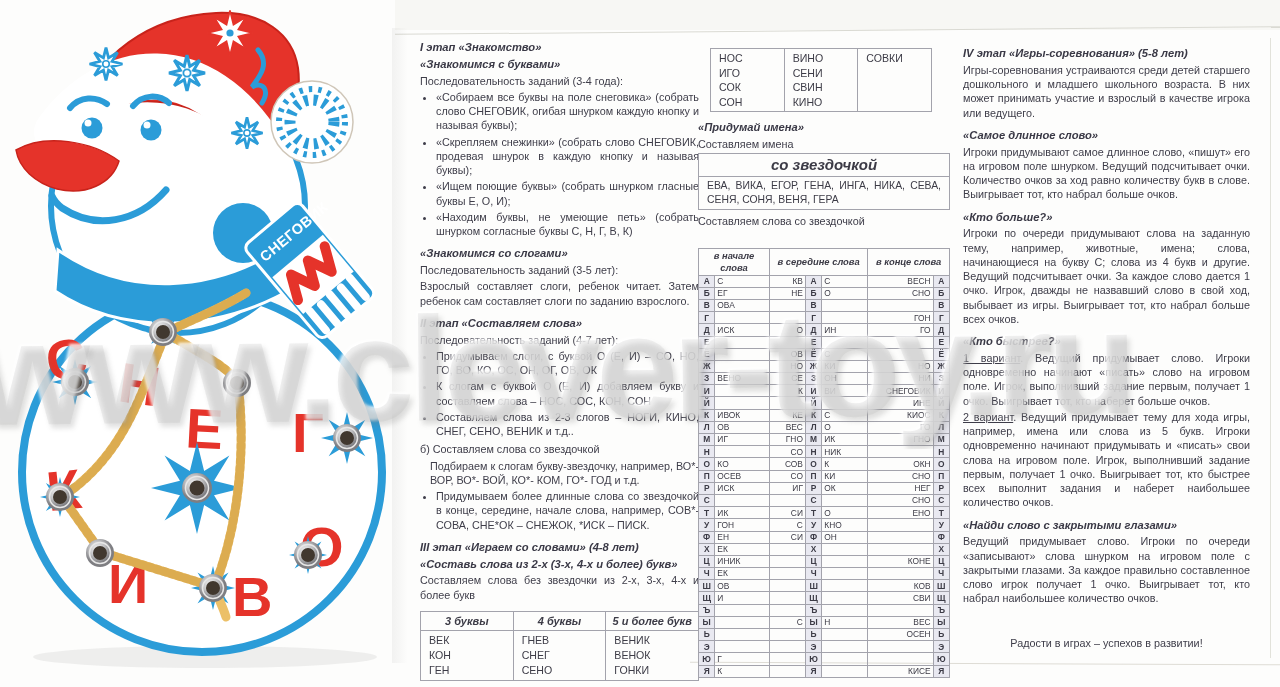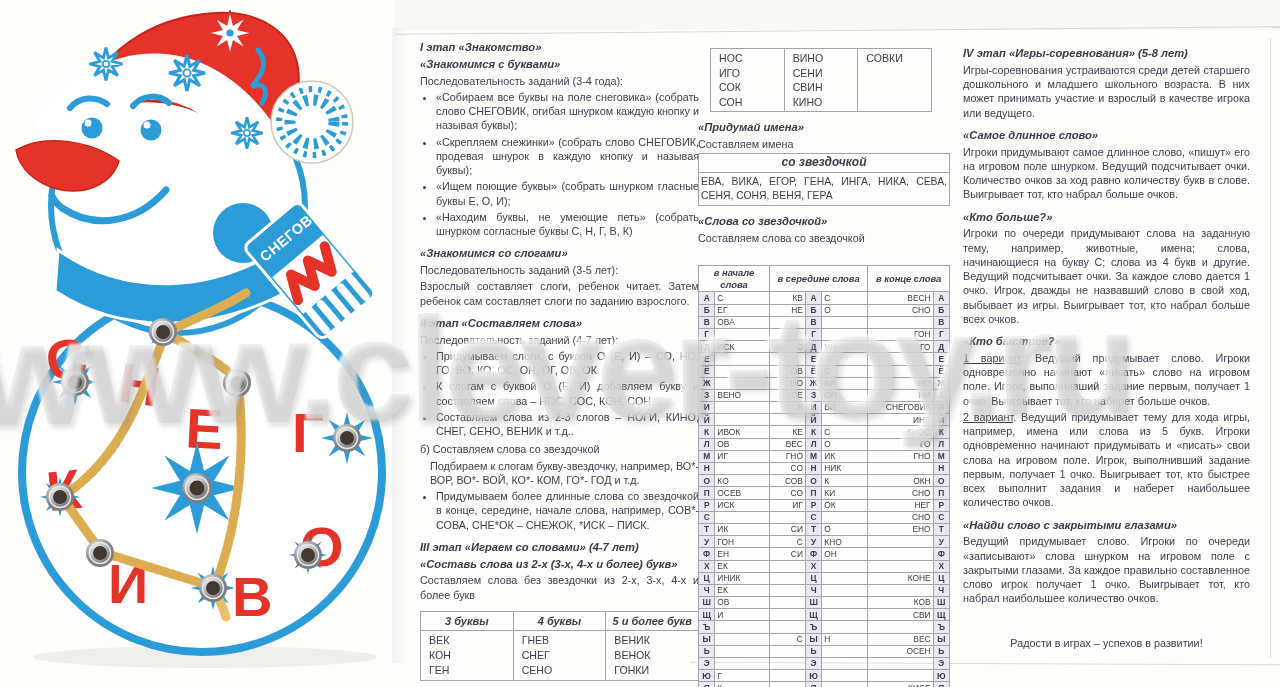--- a/index.html
+++ b/index.html
@@ -40,22 +40,22 @@
   .wordstbl{width:100%;margin-top:9px;table-layout:fixed;}
   .wordstbl th{font-size:11px;font-style:italic;font-weight:bold;padding:2px 4px;text-align:center;}
   .wordstbl td{vertical-align:top;padding:2px 8px;font-size:10.6px;}
   .wordstbl td div{line-height:15px;}
   
   .conttbl{width:222px;margin:6px 8px 4px 12px;table-layout:fixed;border-radius:8px;}
   .conttbl td{vertical-align:top;padding:2px 8px;font-size:10.6px;}
   .conttbl td div{line-height:14.5px;}
   
   .namestbl{width:100%;margin:2px 0 4px;}
-  .namestbl th{font-size:12px;font-style:italic;font-weight:bold;text-align:center;padding:1px;}
-  .namestbl td{font-size:10.4px;padding:2px 2px;line-height:14px;text-align:justify;}
+  .namestbl th{font-size:15px;font-style:italic;font-weight:bold;text-align:center;padding:1px;}
+  .namestbl td{font-size:10.4px;padding:2px 8px;line-height:14px;text-align:justify;}
   
   .star{width:100%;margin-top:20px;table-layout:fixed;}
   .star th{font-size:9.4px;font-style:italic;font-weight:bold;text-align:center;padding:1px 0;line-height:1.25;}
   .star td{font-size:8.4px;line-height:10.4px;height:11.2px;padding:0 2px;white-space:nowrap;overflow:hidden;}
   .star td.lt{background:#e9e9f1;text-align:center;padding:0;font-weight:bold;}
   .star td.ra{text-align:right;}
 </style>
 </head>
 <body>
 
@@ -242,21 +242,21 @@
           <li>Придумываем слоги, с буквой О (Е, И) – СО, НО, ГО, ВО, КО, ОС, ОН, ОГ, ОВ, ОК</li>
           <li>К слогам с буквой О (Е, И)  добавляем букву и составляем слова – НОС, СОС, КОН, СОН</li>
           <li>Составляем слова из 2-3 слогов – НОГИ, КИНО, СНЕГ, СЕНО, ВЕНИК и т.д..</li>
         </ul>
       <p>б)  Составляем слова со звездочкой</p>
       <p class="indent">Подбираем к слогам букву-звездочку, например, ВО*-ВОР, ВО*- ВОЙ, КО*- КОМ, ГО*- ГОД и т.д.</p>
       <ul>
           <li>Придумываем более длинные слова со звездочкой в конце, середине, начале слова, например, СОВ*- СОВА, СНЕ*ОК – СНЕЖОК, *ИСК – ПИСК.</li>
         </ul>
 
-      <div class="sec">III этап «Играем со словами» (4-7 лет)</div>
+      <div class="sec">III этап «Играем со словами» (4-8 лет)</div>
       <div class="sec tight">«Составь слова из 2-х (3-х, 4-х и более) букв»</div>
       <p>Составляем слова без звездочки из 2-х, 3-х, 4-х и более букв</p>
 
       <table class="wordstbl">
         <thead>
             <tr>
           <th>3 буквы</th>
           <th>4 буквы</th>
           <th>5 и более букв</th>
         </tr>
@@ -314,21 +314,20 @@
               <th>со звездочкой</th>
             </tr>
           </thead>
         <tbody>
             <tr>
               <td>ЕВА,  ВИКА,  ЕГОР,  ГЕНА,  ИНГА,  НИКА,  СЕВА,  СЕНЯ, СОНЯ, ВЕНЯ, ГЕРА</td>
             </tr>
           </tbody>
       </table>
 
-      <div class="sec">«Слова со звездочкой»</div>
       <p>Составляем слова со звездочкой</p>
 
       <table class="star">
         <colgroup>
           <col style="width:15px">
             <col style="width:50px">
             <col style="width:33px">
             <col style="width:15px">
           <col style="width:42px">
             <col style="width:60px">

